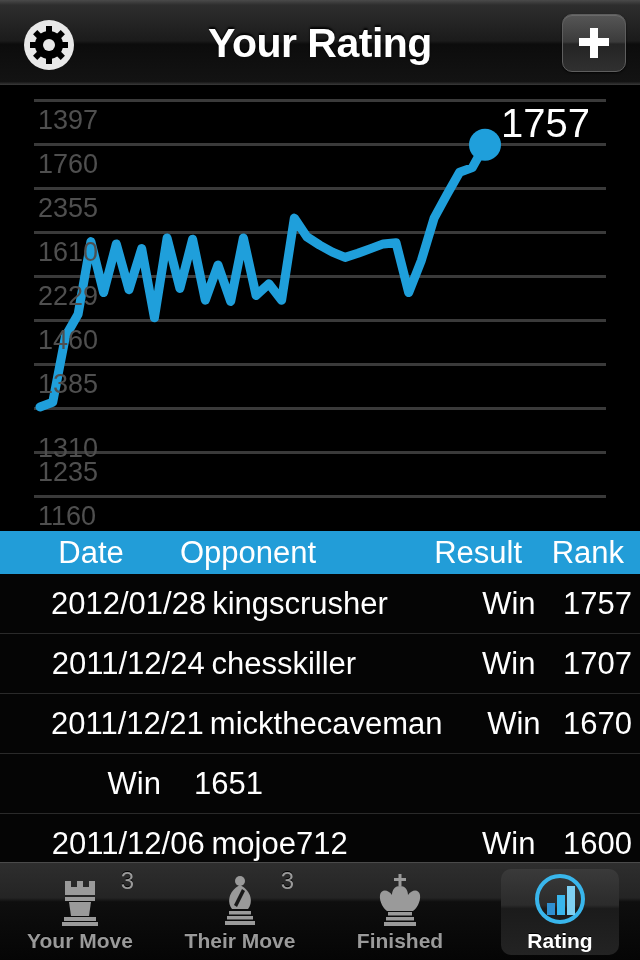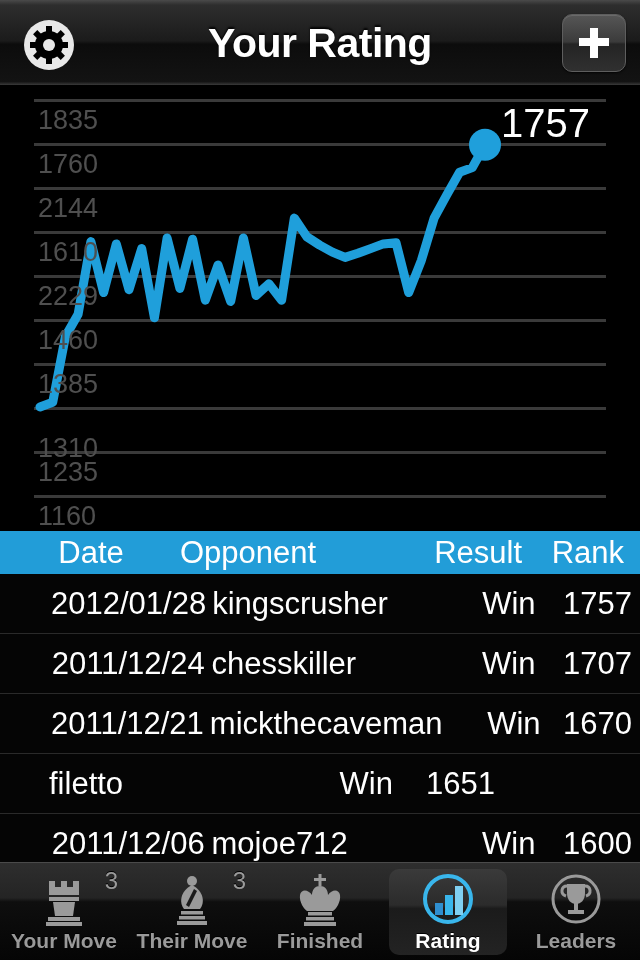--- a/index.html
+++ b/index.html
@@ -147,23 +147,23 @@
           <rect x="34" y="233" width="572" height="3" fill="#3a3a3a"></rect>
           <rect x="34" y="277" width="572" height="3" fill="#3a3a3a"></rect>
           <rect x="34" y="321" width="572" height="3" fill="#3a3a3a"></rect>
           <rect x="34" y="365" width="572" height="3" fill="#3a3a3a"></rect>
           <rect x="34" y="409" width="572" height="3" fill="#3a3a3a"></rect>
         </g>
       <polyline id="ratingline" fill="none" stroke="#1f9fdb" stroke-width="9" stroke-linejoin="round" stroke-linecap="round" points="40.0,321.0 52.7,316.3 65.4,250.6 78.1,228.3 90.9,155.6 103.6,206.6 116.3,157.9 129.0,203.7 141.7,162.6 154.4,231.8 167.1,152.0 179.9,202.5 192.6,153.2 205.3,214.2 218.0,179.0 230.7,215.4 243.4,152.0 256.1,209.5 268.9,197.8 281.6,214.2 294.3,132.1 307.0,150.9 319.7,159.1 332.4,166.1 345.1,171.4 357.9,167.3 370.6,162.6 383.3,157.9 396.0,156.7 408.7,206.6 421.4,174.3 434.1,132.1 446.9,108.6 459.6,86.3 472.3,81.6 485.0,58.8"></polyline>
       <circle id="endpoint" r="16" fill="#1f9fdb" cx="485" cy="58.8"></circle>
     </svg>
     <div id="yticks">
-        <div class="ytick" style="left: 38px; top: 19px;">1835</div>
+        <div class="ytick" style="left: 38px; top: 19px;">1397</div>
         <div class="ytick" style="left: 38px; top: 63px; text-align: center;">1760</div>
-        <div class="ytick" style="left: 38px; top: 107px;">2144</div>
+        <div class="ytick" style="left: 38px; top: 107px;">2355</div>
         <div class="ytick" style="left: 38px; top: 151px;">1610</div>
         <div class="ytick" style="left: 38px; top: 195px;">2229</div>
         <div class="ytick" style="left: 38px; top: 239px;">1460</div>
         <div class="ytick" style="left: 38px; top: 283px;">1385</div>
         <div class="ytick" style="left: 38px; top: 327px; margin-top: 20px;">1310</div>
         <div class="ytick" style="left: 38px; top: 371px;">1235</div>
         <div class="ytick" style="left: 38px; top: 415px;">1160</div>
       </div>
     <div class="endlabel" id="endlabel" style="left: 501px; top: 14.76px;">1757</div>
   </div>
@@ -188,21 +188,20 @@
           <div class="c-res">Win</div>
           <div class="c-rank">1707</div>
         </div>
         <div class="trow">
           <div class="c-date">2011/12/21</div>
           <div class="c-opp">mickthecaveman</div>
           <div class="c-res">Win</div>
           <div class="c-rank">1670</div>
         </div>
         <div class="trow">
-          <div class="c-opp">filetto</div>
           <div class="c-res">Win</div>
           <div class="c-rank">1651</div>
         </div>
         <div class="trow">
           <div class="c-date">2011/12/06</div>
           <div class="c-opp">mojoe712</div>
           <div class="c-res">Win</div>
           <div class="c-rank">1600</div>
         </div>
       </div>
@@ -262,30 +261,15 @@
             <svg width="56" height="54" viewBox="0 0 56 54">
               <circle cx="28" cy="26" r="23" fill="none" stroke="#39b6ec" stroke-width="4"></circle>
               <rect x="15" y="30" width="8" height="12" fill="#2f8fd0"></rect>
               <rect x="25" y="22" width="8" height="20" fill="#39b6ec"></rect>
               <rect x="35" y="13" width="8" height="29" fill="#7fd0f2"></rect>
             </svg>
           </div>
           <div class="tlabel">Rating</div>
         </div>
       </div>
-      <div class="tab">
-        <div class="inner">
-          <div class="ico">
-            <svg width="56" height="54" viewBox="0 0 56 54">
-              <circle cx="28" cy="26" r="23" fill="none" stroke="#9a9a9a" stroke-width="3"></circle>
-              <path d="M19 11 h18 v9 c0 7-4 11-9 11 s-9-4-9-11 z" fill="#9a9a9a"></path>
-              <path d="M19 13 c-6 0-7 8-1 10" fill="none" stroke="#9a9a9a" stroke-width="3"></path>
-              <path d="M37 13 c6 0 7 8 1 10" fill="none" stroke="#9a9a9a" stroke-width="3"></path>
-              <rect x="26" y="30" width="4" height="7" fill="#9a9a9a"></rect>
-              <rect x="20" y="37" width="16" height="4" fill="#9a9a9a"></rect>
-            </svg>
-          </div>
-          <div class="tlabel">Leaders</div>
-        </div>
-      </div>
     </div>
 
 </div>
 
 </body></html>

